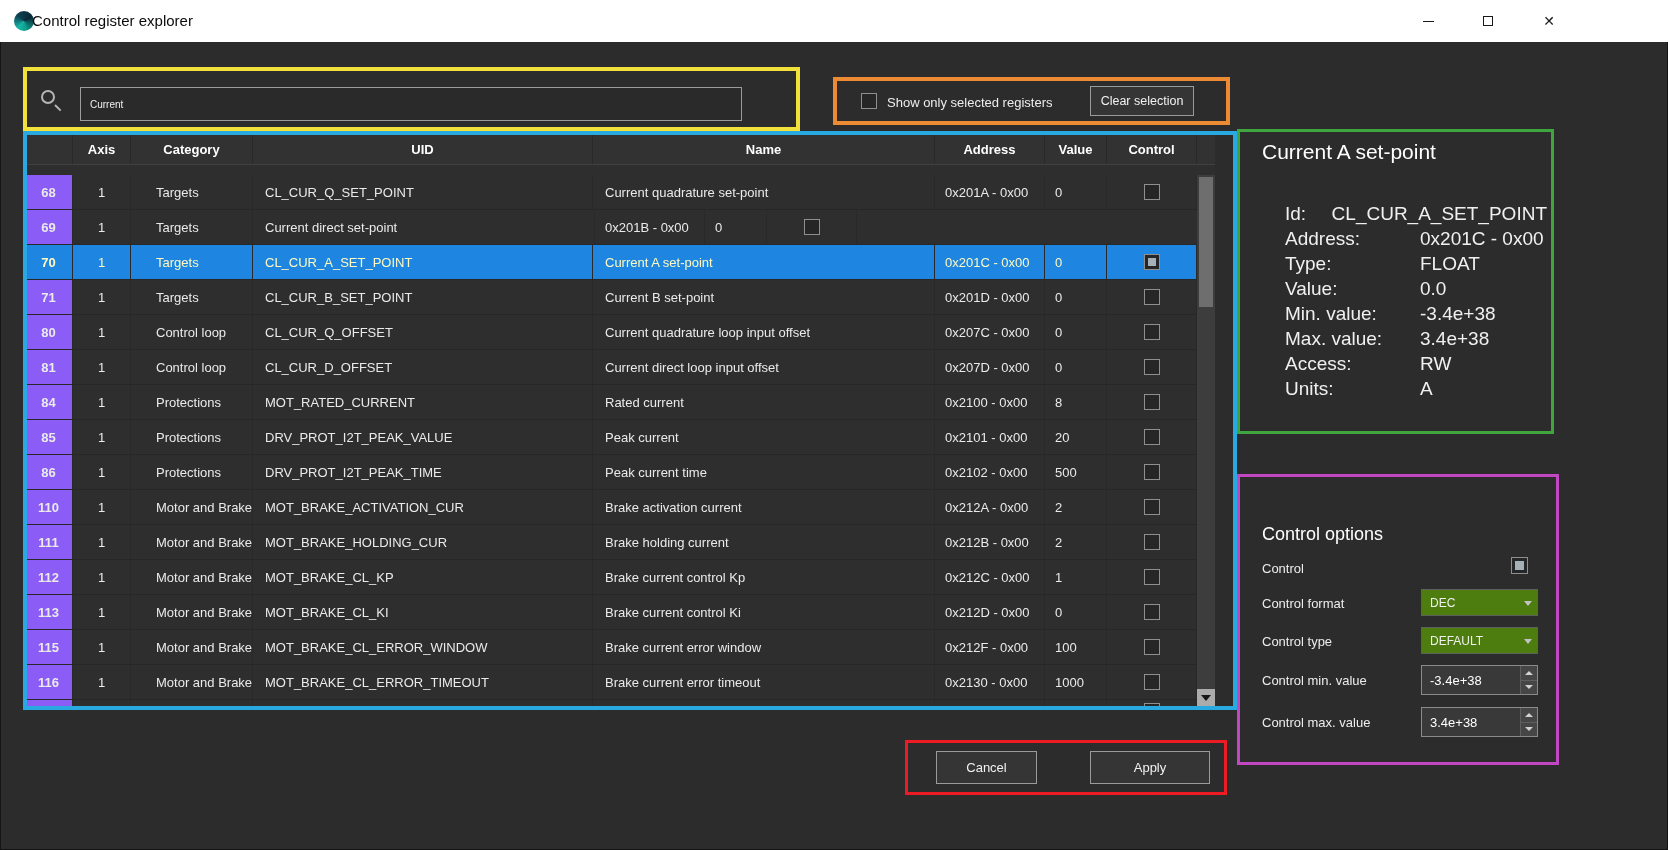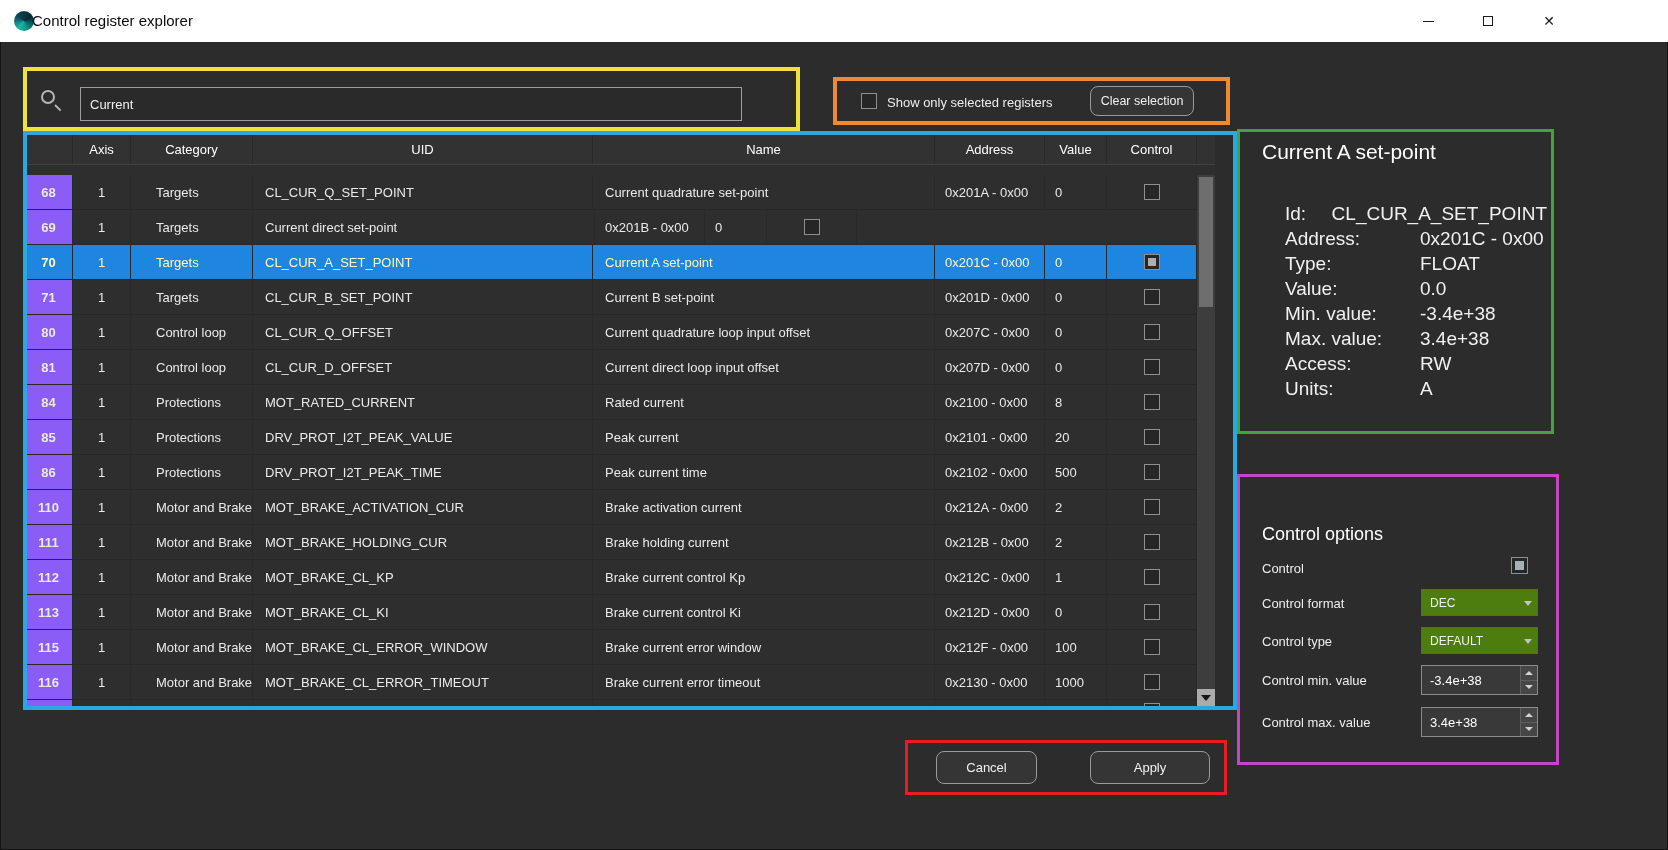--- a/index.html
+++ b/index.html
@@ -13,35 +13,35 @@
 .window-title{position:absolute;left:32px;top:12px;font-size:15px;color:#0b0b0b}
 .win-btn{position:absolute;top:0;width:46px;height:42px;display:flex;align-items:center;justify-content:center}
 .btn-min{left:1405px}.btn-max{left:1465px}.btn-close{left:1526px}
 .glyph-min{width:11px;height:1px;background:#1a1a1a}
 .glyph-max{width:10px;height:10px;border:1px solid #1a1a1a}
 .glyph-close{font-size:14px;color:#1a1a1a;line-height:1}
 
 
 .checkbox{display:inline-block;width:16px;height:16px;border:1px solid #8f8f8f;background:#262626;position:relative}
 .checkbox.checked::after{content:"";position:absolute;inset:3px;background:#a5b1b9}
-.btn{background:#353535;border:1px solid #9a9a9a;border-radius:8px;color:#f1f1f1;font-size:13px;cursor:default}
+.btn{background:#353535;border:1px solid #9a9a9a;border-radius:0;color:#f1f1f1;font-size:13px;cursor:default}
 
 
 .search-icon{position:absolute;left:41px;top:90px;width:14px;height:14px;border:2px solid #b5b5b5;border-radius:50%}
 .search-icon::after{content:"";position:absolute;left:12px;top:12px;width:8px;height:2px;background:#b5b5b5;transform:rotate(45deg);transform-origin:0 50%}
-.search-input{position:absolute;left:80px;top:87px;width:662px;height:28px;background:#2a2a2a;border:1px solid #9c9c9c;color:#f0f0f0;font-size:13px;font-family:inherit;padding:16px 9px;outline:none}
+.search-input{position:absolute;left:80px;top:87px;width:662px;height:28px;background:#2a2a2a;border:1px solid #9c9c9c;color:#f0f0f0;font-size:10px;font-family:inherit;padding:16px 9px;outline:none}
 
 
 .cb-show-only{position:absolute;left:861px;top:93px}
 .show-only-label{position:absolute;left:887px;top:95px;font-size:13px;color:#ededed}
 .clear-btn{position:absolute;left:1090px;top:86px;width:104px;height:30px;font-size:12.5px}
 
 
 .reg-table{position:absolute;left:25px;top:135px;width:1190px;height:572px;background:#2e2e2e;overflow:hidden}
-.thead{position:absolute;left:0;top:0;width:100%;height:30px;background:#323232;border-bottom:1px solid #404040;display:flex;font-weight:normal;font-size:13px;color:#fff}
+.thead{position:absolute;left:0;top:0;width:100%;height:30px;background:#323232;border-bottom:1px solid #404040;display:flex;font-weight:bold;font-size:13px;color:#fff}
 .tbody{position:absolute;left:0;top:40px;right:18px;bottom:0;overflow:hidden}
 .trow{display:flex;height:35px;background:#2e2e2e;border-bottom:1px solid #272727;font-size:13px;color:#eaeaea}
 .trow.selected{background:var(--accent,#1e86e0);color:#fef9c3}
 .tc{height:100%;display:flex;align-items:center;border-right:1px solid #292929;overflow:hidden;white-space:nowrap}
 .col-num{width:48px;justify-content:center;font-weight:bold;background:#8b5cf6}
 .trow.selected .col-num{background:transparent}
 .col-axis{width:58px;justify-content:center}
 .col-category{width:122px;padding-left:25px}
 .col-uid{width:340px;padding-left:12px}
 .col-name{width:342px;padding-left:12px}

